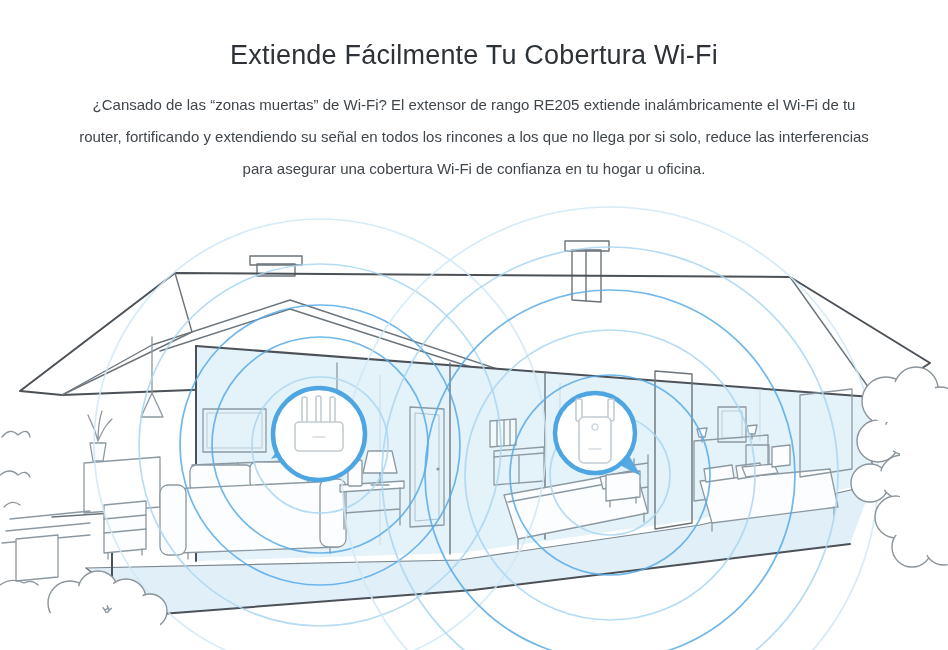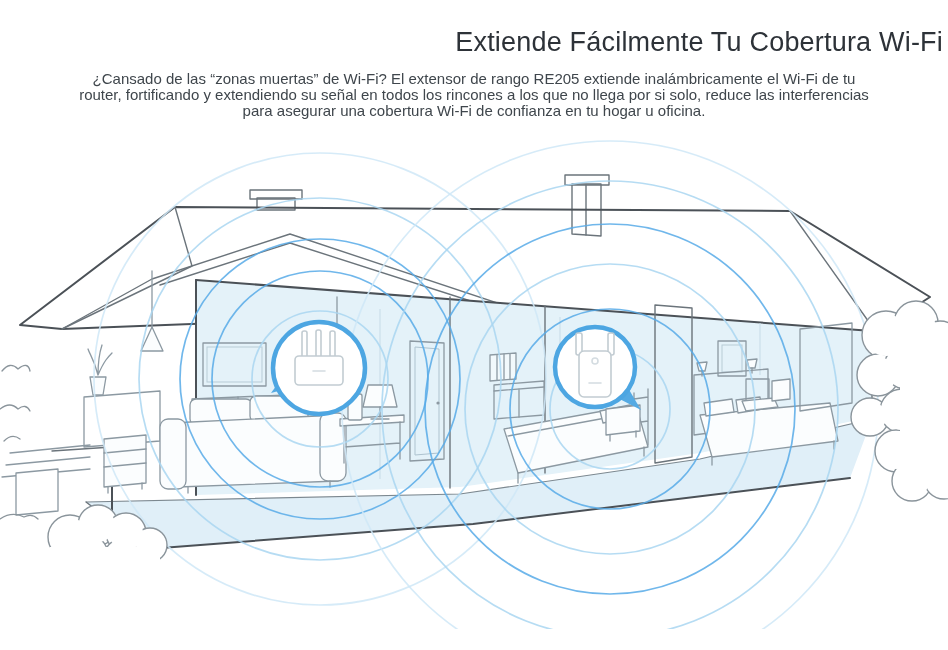--- a/index.html
+++ b/index.html
@@ -1,19 +1,19 @@
 <!DOCTYPE html>
 <html><head>
 <meta charset="utf-8">
 <style>
   html,body{margin:0;padding:0;background:#fff;}
   body{width:948px;height:650px;overflow:hidden;font-family:"Liberation Sans",sans-serif;}
   .section{padding-top:22px;}
-  .section-title{margin:5px;text-align:right;font-size:27px;font-weight:500;color:#2d3238;letter-spacing:.2px;}
-  .section-desc{width:800px;margin:13px auto 10px;text-align:center;font-size:15px;line-height:16px;color:#3f464c;}
+  .section-title{margin:18px;text-align:center;font-size:27px;font-weight:500;color:#2d3238;letter-spacing:.2px;}
+  .section-desc{width:800px;margin:13px auto 10px;text-align:center;font-size:15px;line-height:32px;color:#3f464c;}
   .illustration{display:block;margin:4px auto 0;width:948px;height:500px;}
   .outline{stroke:#4b5157;stroke-width:2;fill:none;stroke-linejoin:round;stroke-linecap:round;}
   .mid{stroke:#6b747b;stroke-width:1.4;fill:none;stroke-linejoin:round;stroke-linecap:round;}
   .furn{stroke:#8c99a2;stroke-width:1.3;fill:none;stroke-linejoin:round;stroke-linecap:round;}
   .furnf{stroke:#8c99a2;stroke-width:1.3;fill:#fbfdfe;stroke-linejoin:round;stroke-linecap:round;}
   .devline{stroke:#c2ccd2;stroke-width:1.6;fill:#ffffff;stroke-linejoin:round;stroke-linecap:round;}
   .bush{stroke:#8a949b;stroke-width:1.4;fill:#ffffff;}
   .bushfill{fill:#ffffff;stroke:none;}
 </style>
 </head>

